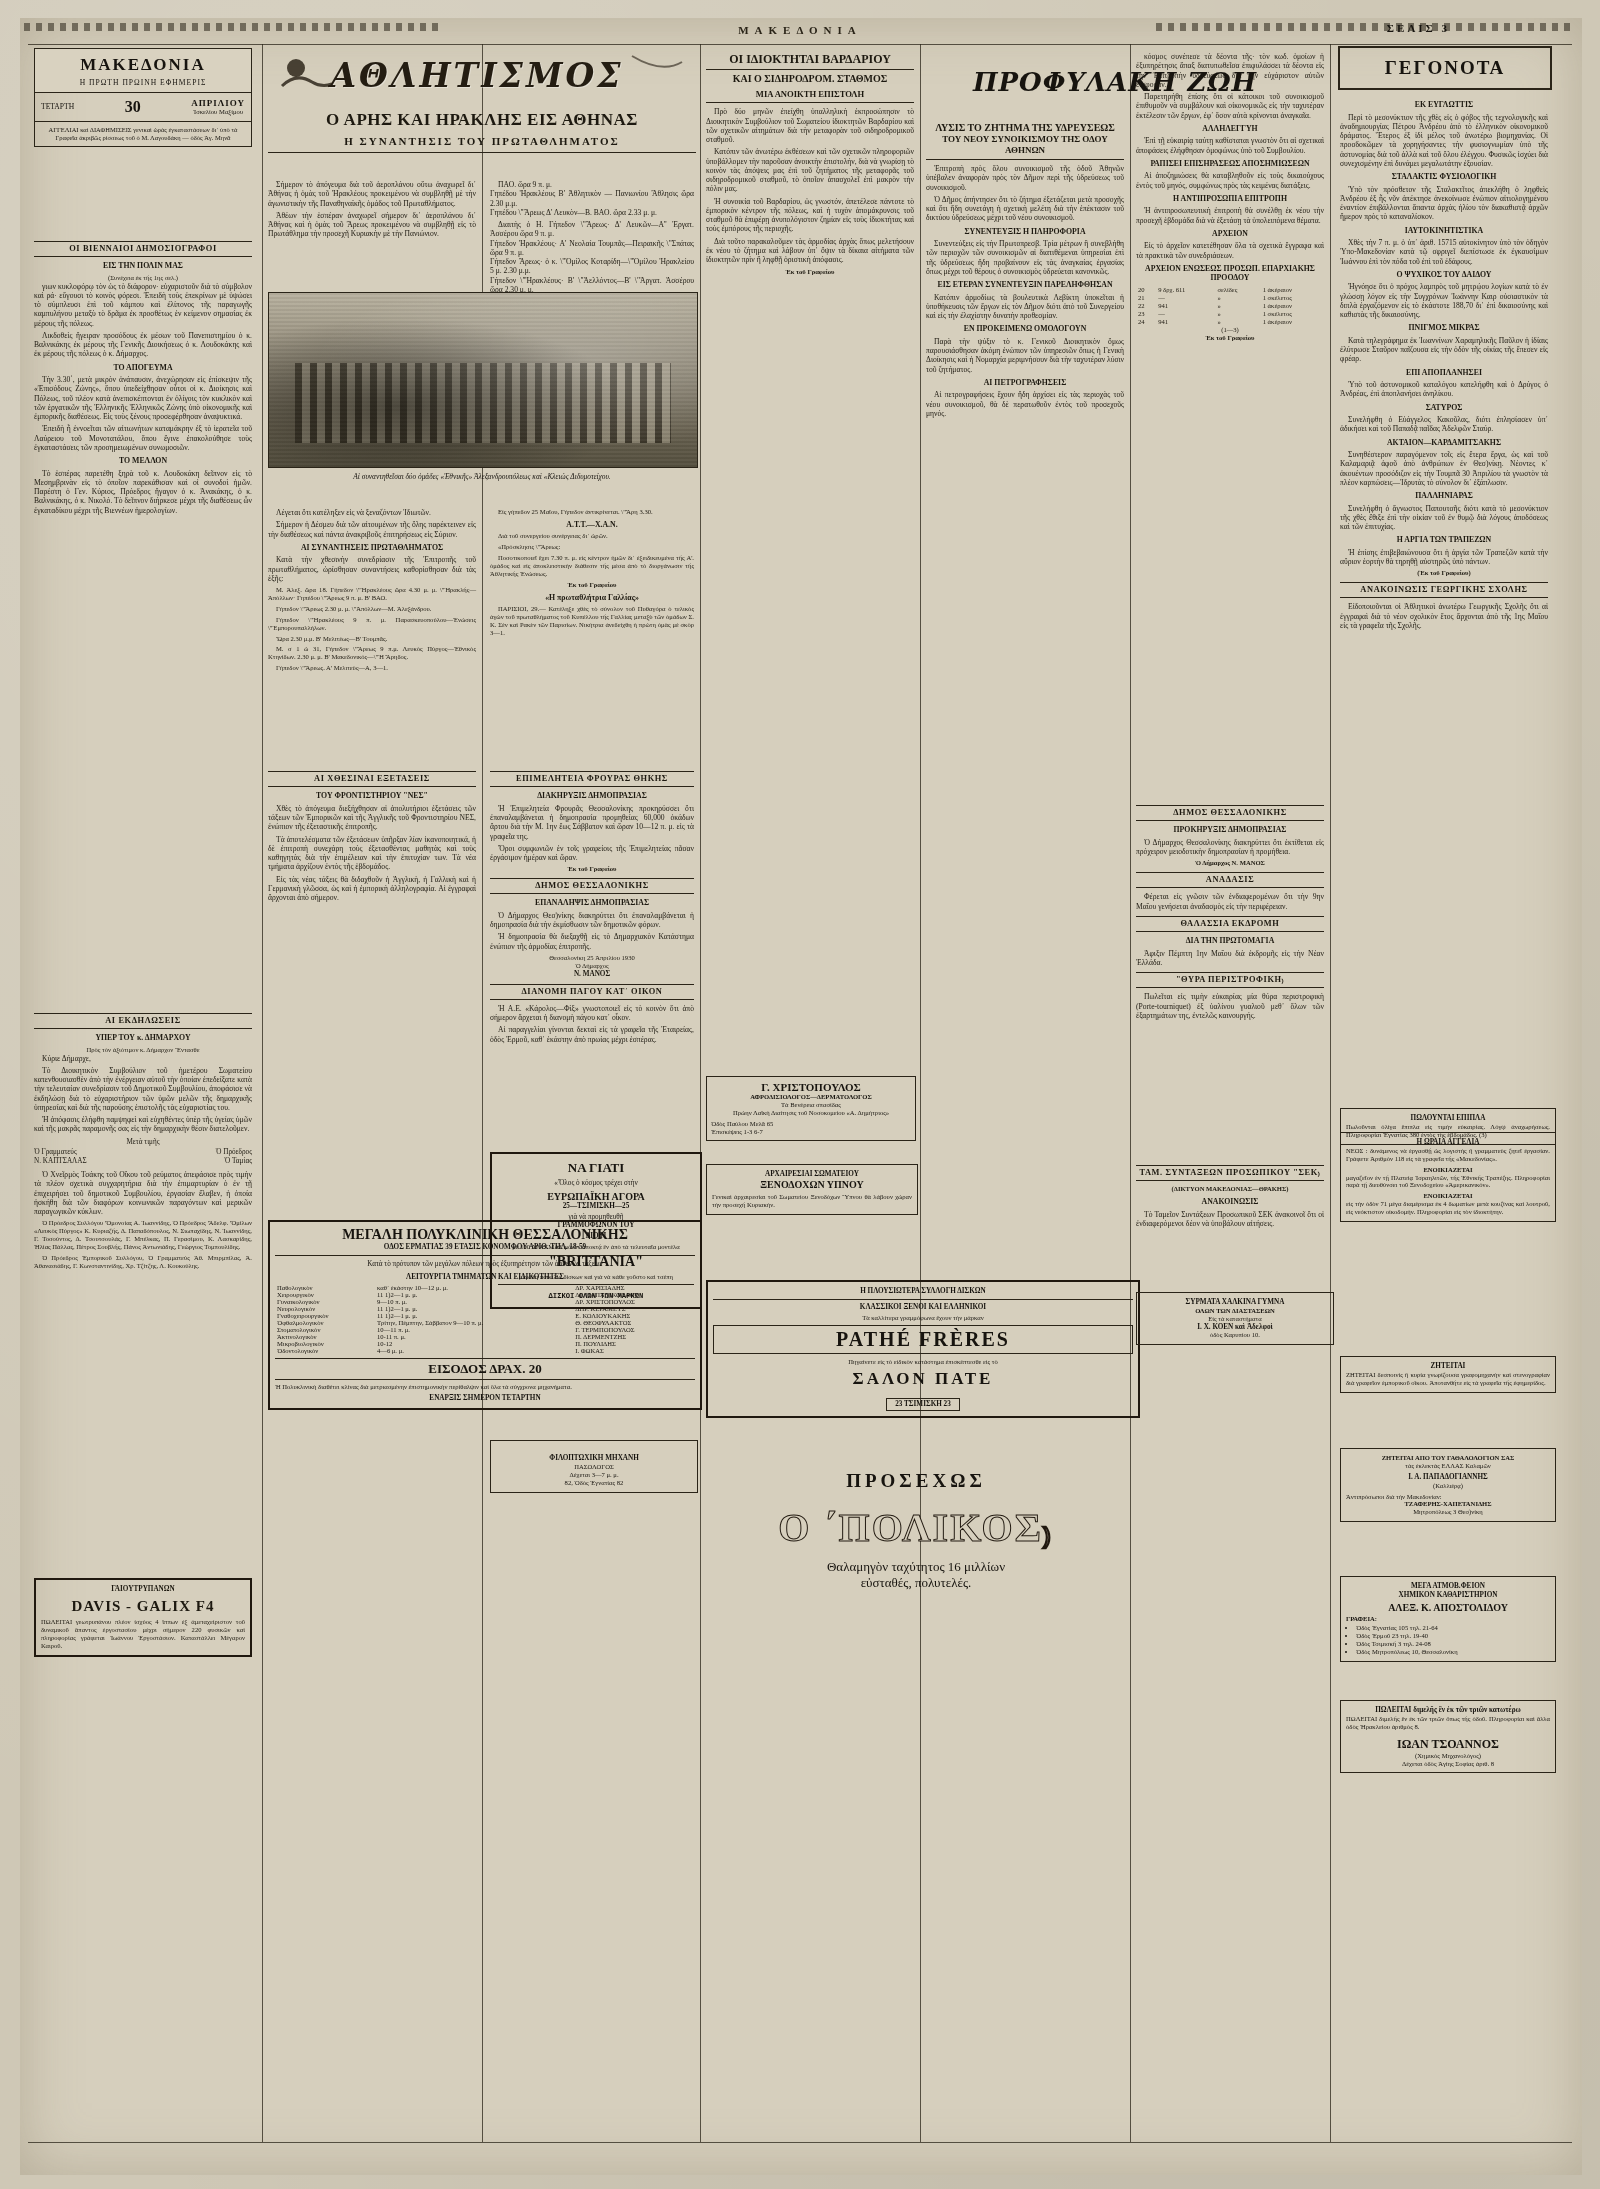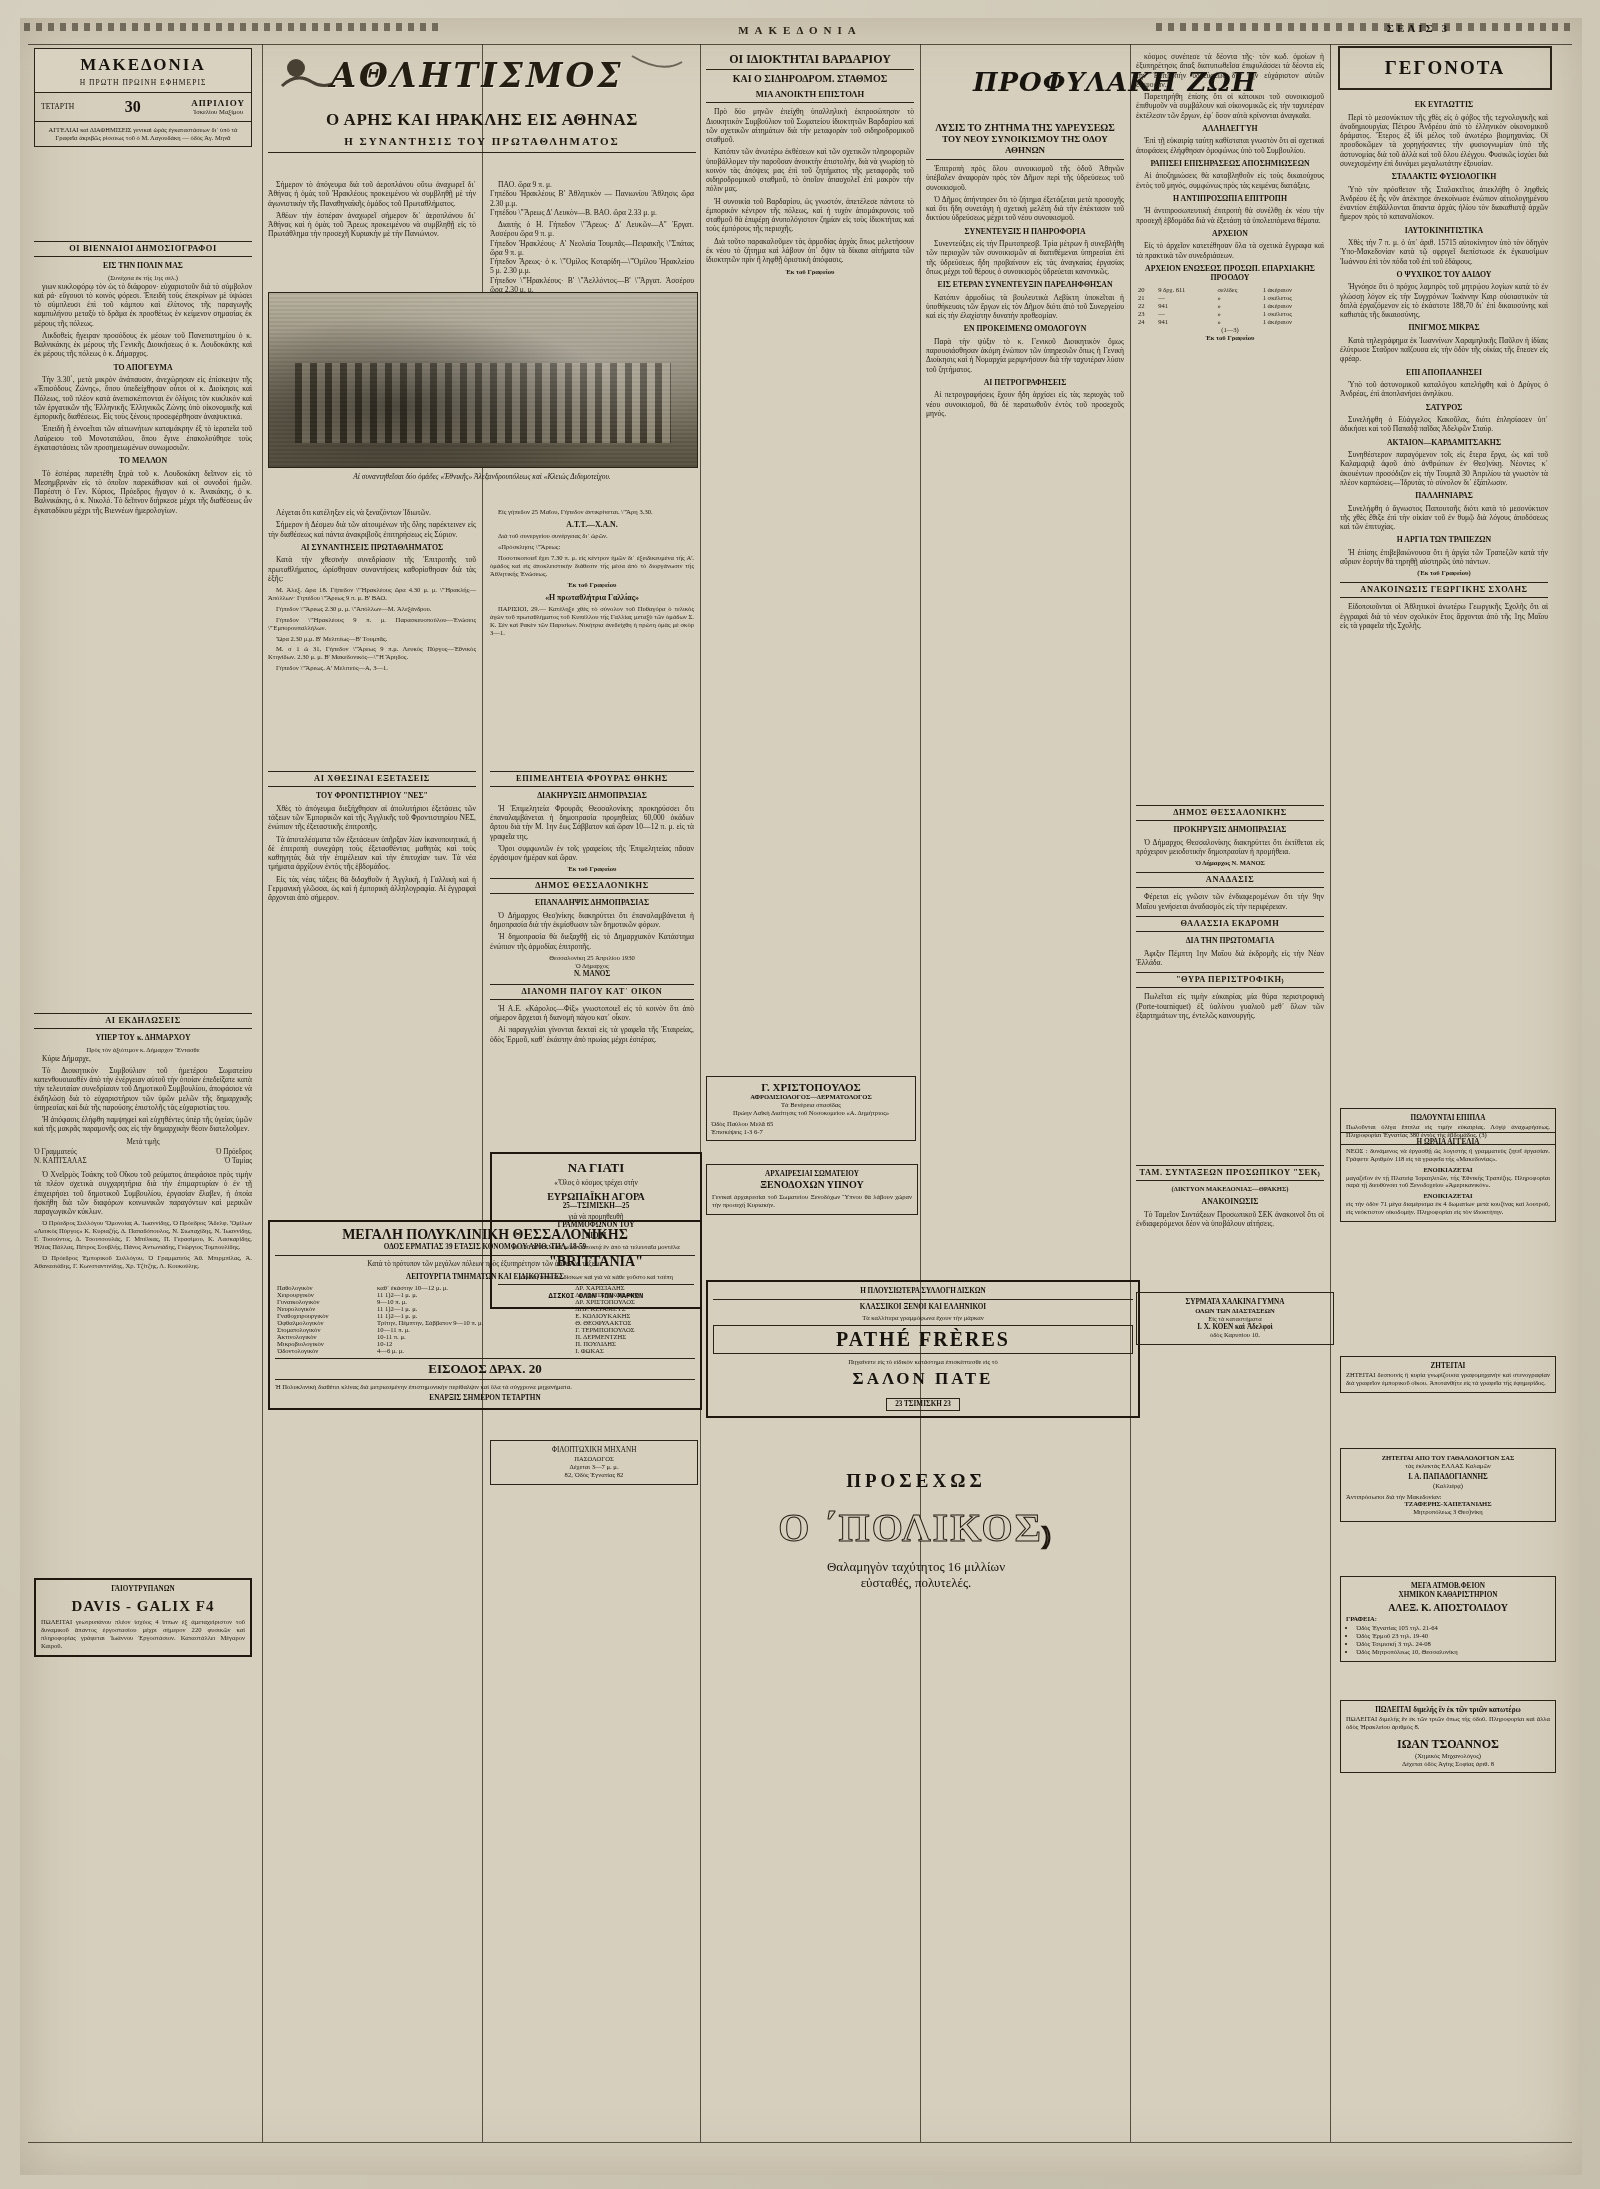--- a/index.html
+++ b/index.html
@@ -349,21 +349,21 @@
    <div class="sm" style="margin-top:2px;">γιὰ νὰ προμηθευθῇ</div>
    <div class="sm" style="font-weight:bold;">ΓΡΑΜΜΟΦΩΝΟΝ ΤΟΥ</div>
    <div class="sm" style="font-weight:bold;margin-top:2px;">ΔΙΟΤΙ</div>
    <div class="tiny" style="margin-top:2px;">μὲ 100 ΔΡΑΧΜΑΣ μόνον ἀποκτᾷ ἓν ἀπὸ τὰ τελευταῖα μοντέλα</div>
    <div style="font-size:14px;font-weight:bold;margin:3px 0;">"BRITTANIA"</div>
    <div class="tiny">μεγάλη ποικιλία δίσκων καὶ γιὰ νὰ κάθε γοῦστο καὶ τσέπη</div>
    <div class="sm" style="font-weight:bold;margin-top:3px;border-top:1px solid #2a2418;padding-top:7px;font-family:Liberation Mono, monospace;">ΔΙΣΚΟΙ ΟΛΩΝ ΤΩΝ ΜΑΡΚΩΝ</div>
  </div>
 
  <div class="boxed" style="position:absolute;left:490px;top:1440px;width:196px;padding:5px;text-align:center;">
-   <div class="sm" style="font-weight:normal;">ΦΙΛΟΠΤΩΧΙΚΗ ΜΗΧΑΝΗ</div>
+   <div class="sm" style="font-weight:bold;margin-top:8px;">ΦΙΛΟΠΤΩΧΙΚΗ ΜΗΧΑΝΗ</div>
    <div class="tiny">ΠΑΣΟΛΟΓΟΣ</div>
    <div class="tiny">Δέχεται 3—7 μ. μ.</div>
    <div class="tiny">82, Ὁδὸς Ἐγνατίας 82</div>
  </div>
 
  <div class="col" style="left:706px;top:52px;width:208px;">
    <div style="text-align:center;font-size:12px;font-weight:bold;border-bottom:1px solid #2a2418;padding-bottom:2px;">ΟΙ ΙΔΙΟΚΤΗΤΑΙ ΒΑΡΔΑΡΙΟΥ</div>
    <div style="text-align:center;font-size:10px;font-weight:bold;margin-top:3px;">ΚΑΙ Ο ΣΙΔΗΡΟΔΡΟΜ. ΣΤΑΘΜΟΣ</div>
    <div style="text-align:center;font-size:8.6px;font-weight:bold;margin:4px 0;border-bottom:1px solid #2a2418;padding-bottom:3px;">ΜΙΑ ΑΝΟΙΚΤΗ ΕΠΙΣΤΟΛΗ</div>
    <p>Πρὸ δύο μηνῶν ἐπείχθη ὑπαλληλικὴ ἐκπροσώπησιν τὸ Διοικητικὸν Συμβούλιον τοῦ Σωματείου ἰδιοκτητῶν Βαρδαρίου καὶ τῶν σχετικῶν αἰτημάτων διὰ τὴν μεταφορὰν τοῦ σιδηροδρομικοῦ σταθμοῦ.</p>

